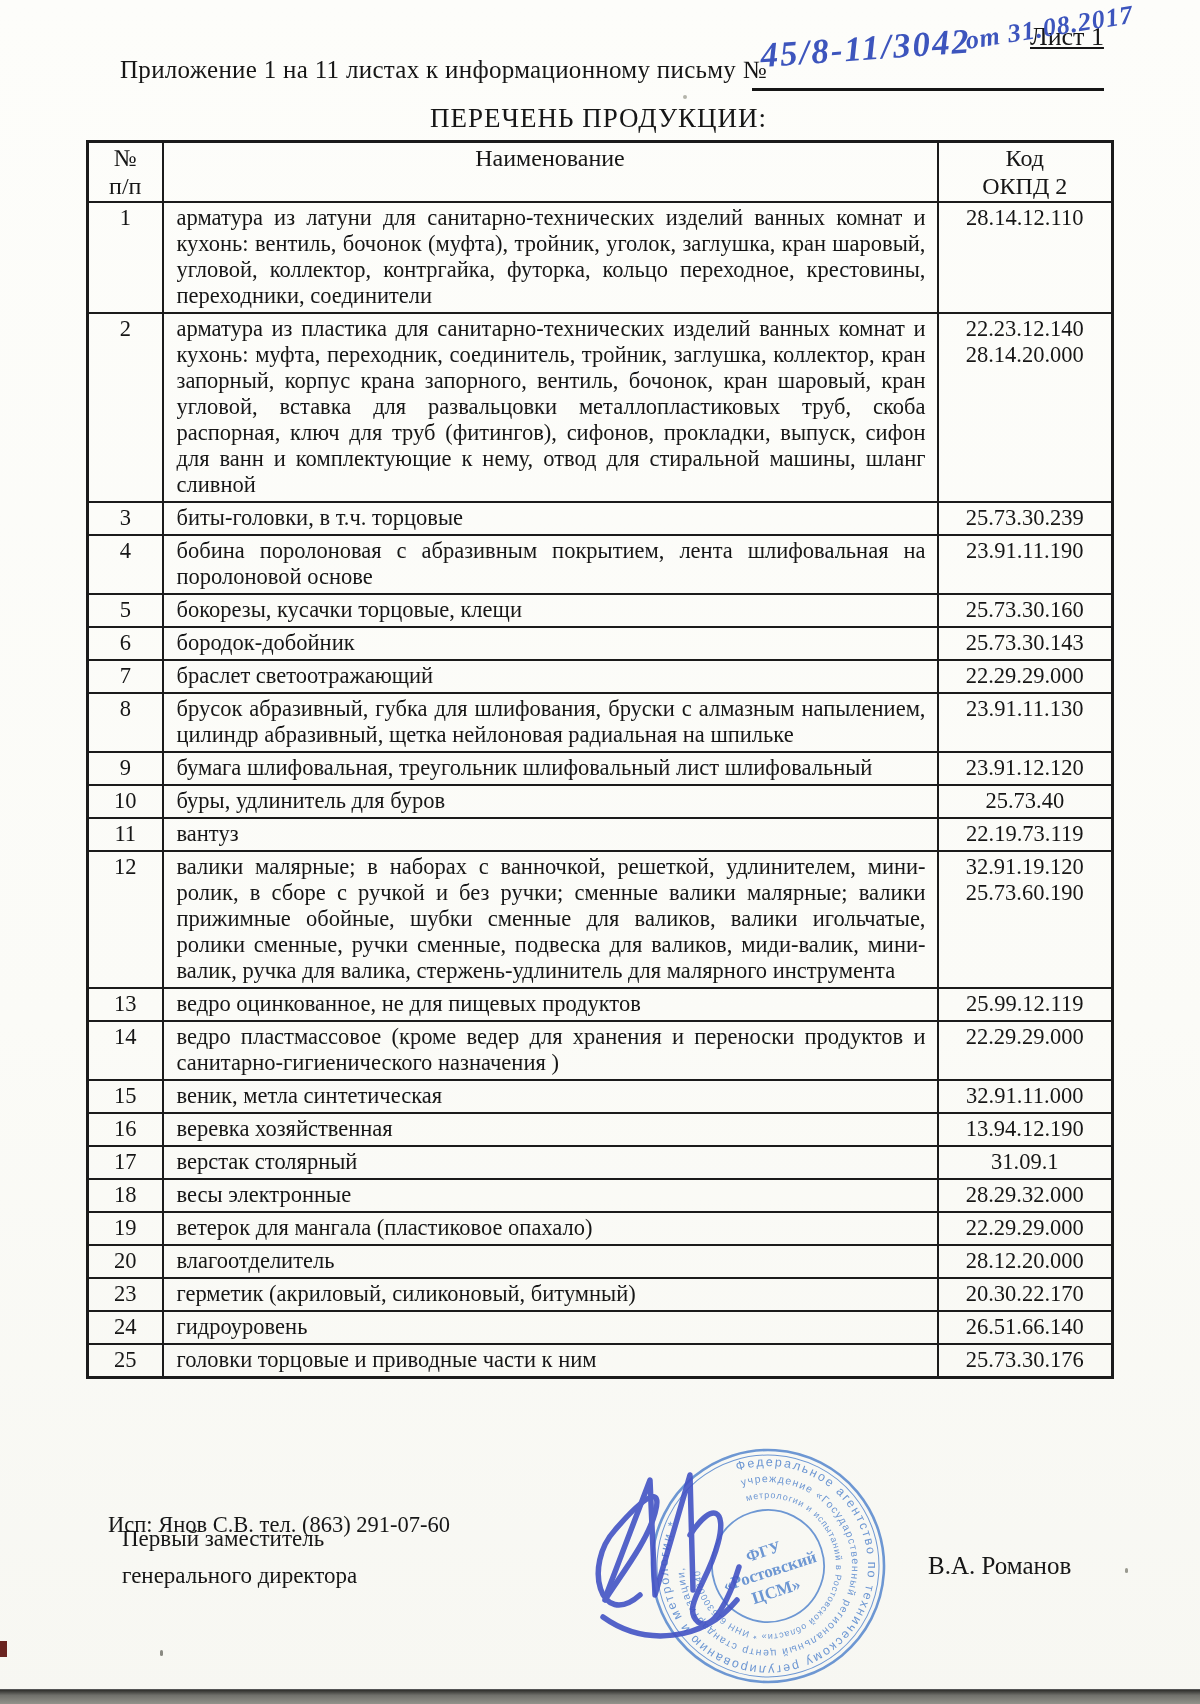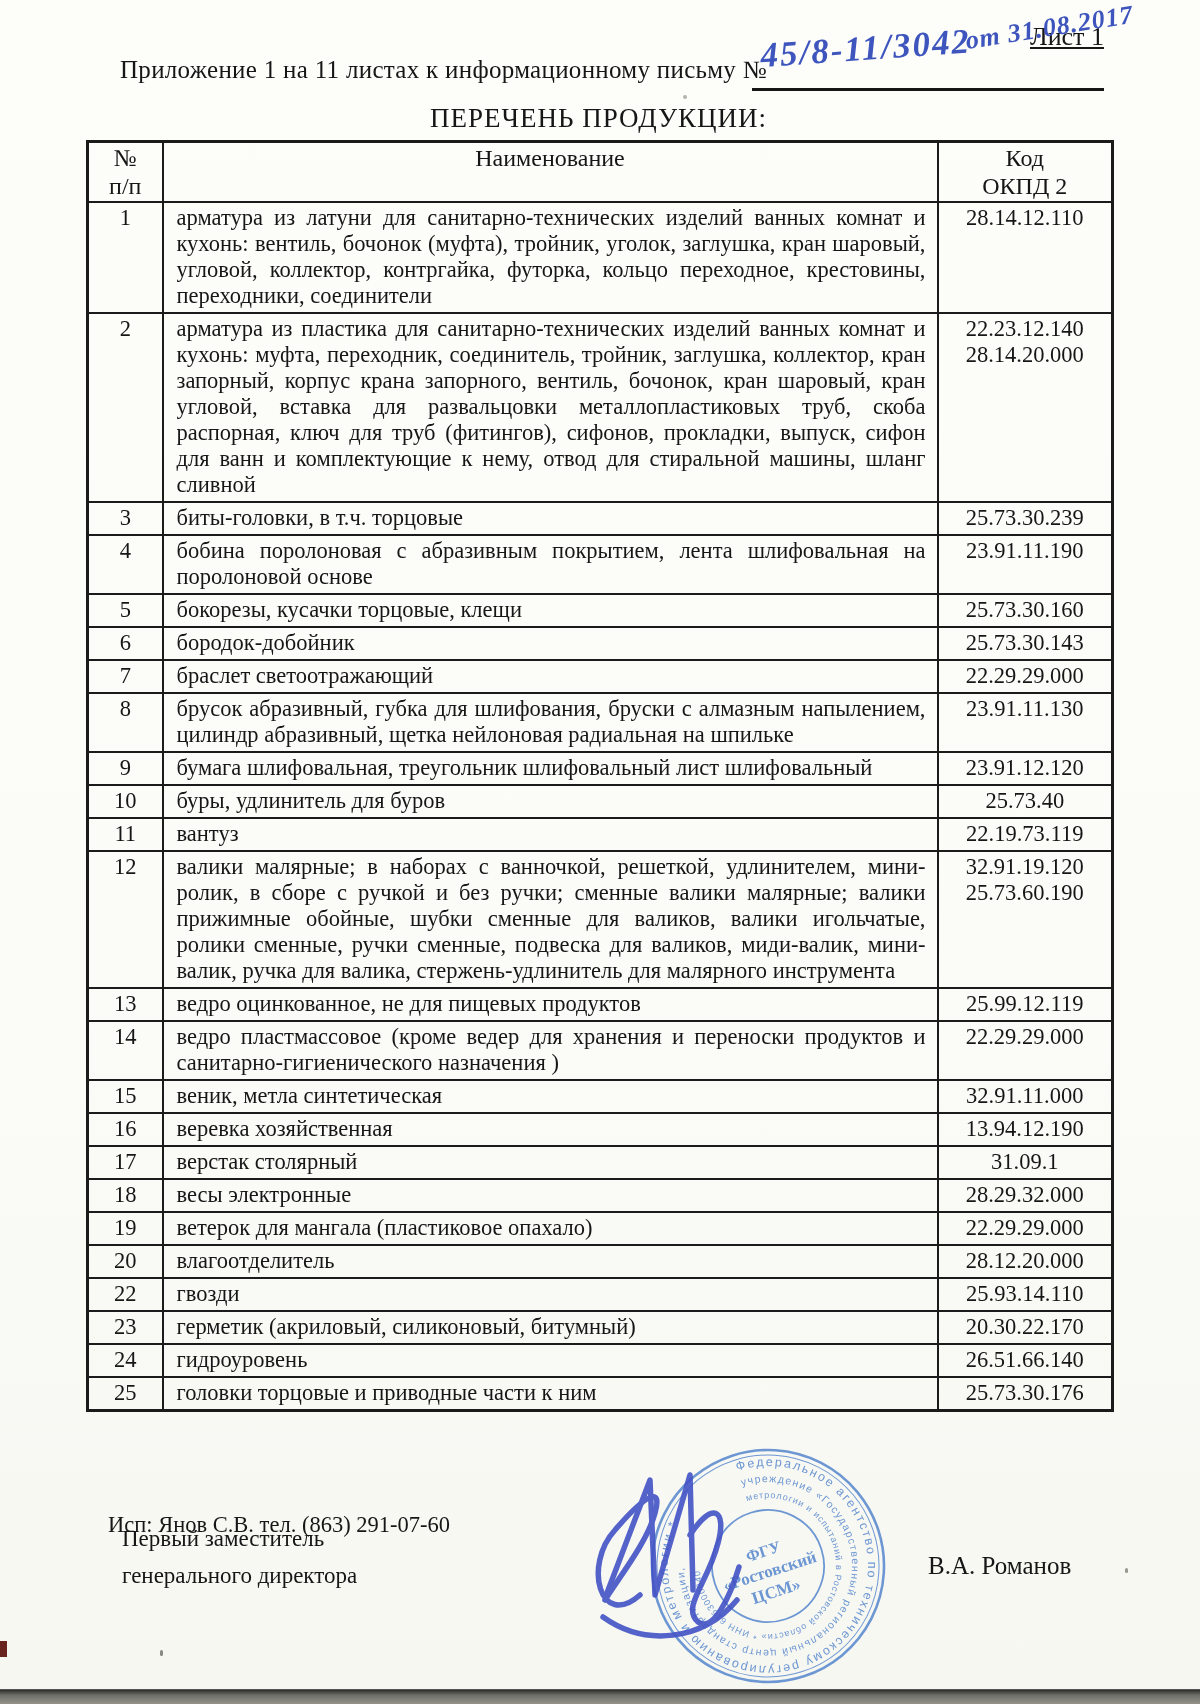--- a/index.html
+++ b/index.html
@@ -222,27 +222,20 @@
           <td class="cell-name">ветерок для мангала (пластиковое опахало)</td>
           <td class="cell-code">
             <div>22.29.29.000</div>
           </td>
         </tr>
         <tr>
           <td class="cell-num">20</td>
           <td class="cell-name">влагоотделитель</td>
           <td class="cell-code">
             <div>28.12.20.000</div>
-          </td>
-        </tr>
-        <tr>
-          <td class="cell-num">22</td>
-          <td class="cell-name">гвозди</td>
-          <td class="cell-code">
-            <div>25.93.14.110</div>
           </td>
         </tr>
         <tr>
           <td class="cell-num">23</td>
           <td class="cell-name">герметик (акриловый, силиконовый, битумный)</td>
           <td class="cell-code">
             <div>20.30.22.170</div>
           </td>
         </tr>
         <tr>

